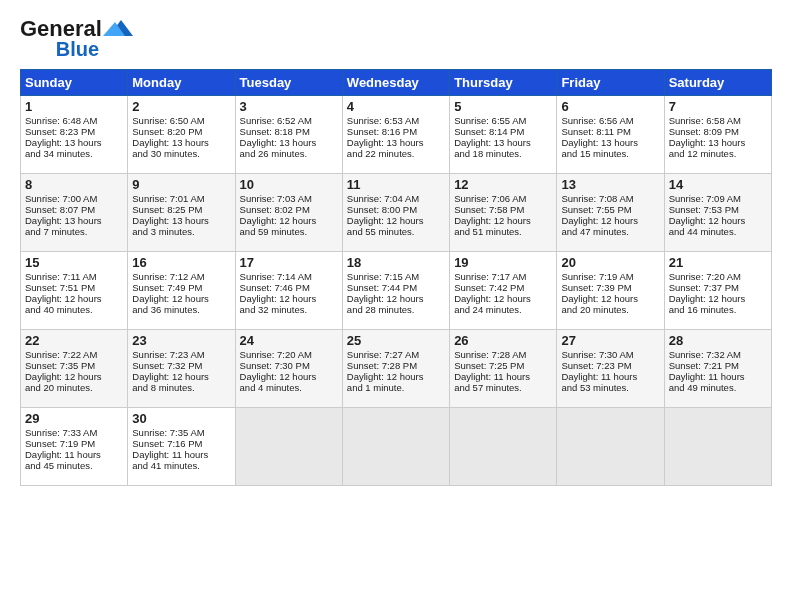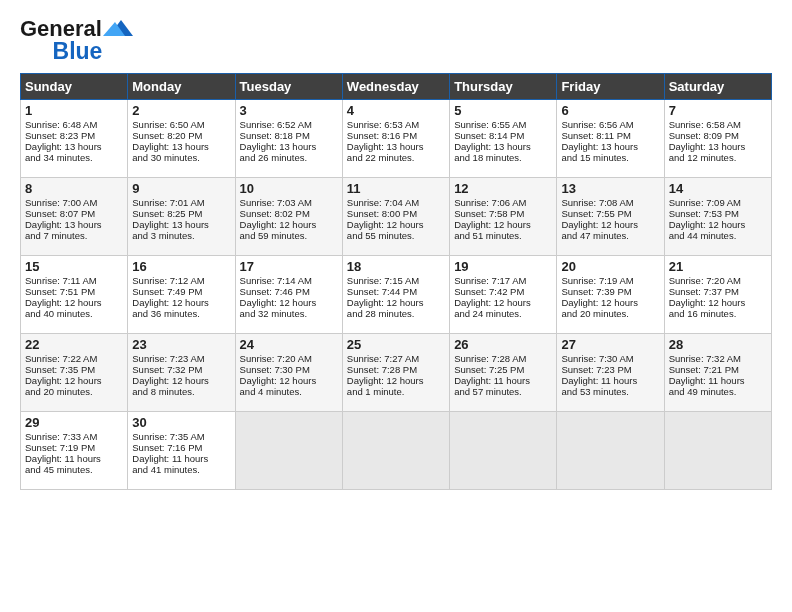--- a/index.html
+++ b/index.html
@@ -37,21 +37,21 @@
     .location {
       font-size: 16px;
       color: #333;
     }
     table {
       width: 100%;
       border-collapse: collapse;
       table-layout: fixed;
     }
     thead th {
-      background: #404040;
+      background: #1d4ed8;
       color: #fff;
       font-size: 13px;
       font-weight: bold;
       padding: 5px 4px;
       text-align: left;
       border: 1px solid #1a5faa;
     }
     tbody td {
       vertical-align: top;
       border: 1px solid #ccc;
@@ -80,21 +80,21 @@
 <div class="page">
   <div class="header">
     <div class="logo">
   <div style="display:flex;align-items:center;line-height:1;">
     <span style="font-size:22px;font-weight:bold;color:#1a1a1a;">General</span>
     <svg width="32" height="24" viewBox="0 0 32 24" style="margin-left:1px;margin-top:-2px;">
       <polygon points="6,20 18,4 30,20" fill="#1565c0"></polygon>
       <polygon points="0,20 12,6 22,20" fill="#42a5f5"></polygon>
     </svg>
   </div>
-  <span style="font-size:23px;font-weight:bold;color:#1565c0;margin-top:-2px;display:block;">Blue</span>
+  <span style="font-size:20px;font-weight:bold;color:#1565c0;margin-top:-2px;display:block;">Blue</span>
 </div>
     <div class="title-block">
       <div class="month-title"></div>
       <div class="location"></div>
     </div>
   </div>
 
   <table>
     <thead>
       <tr>

